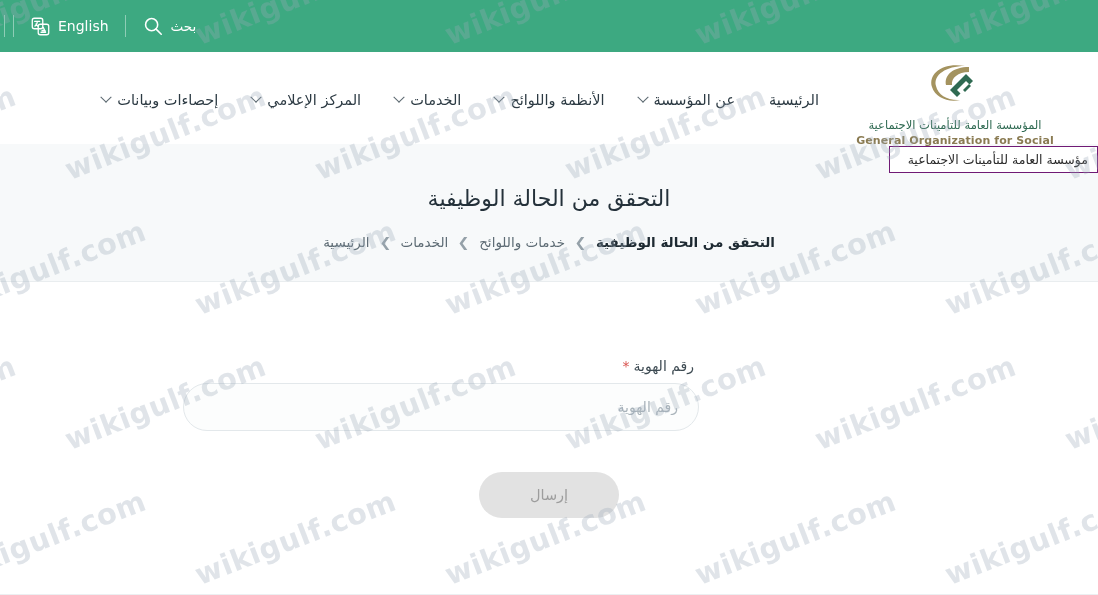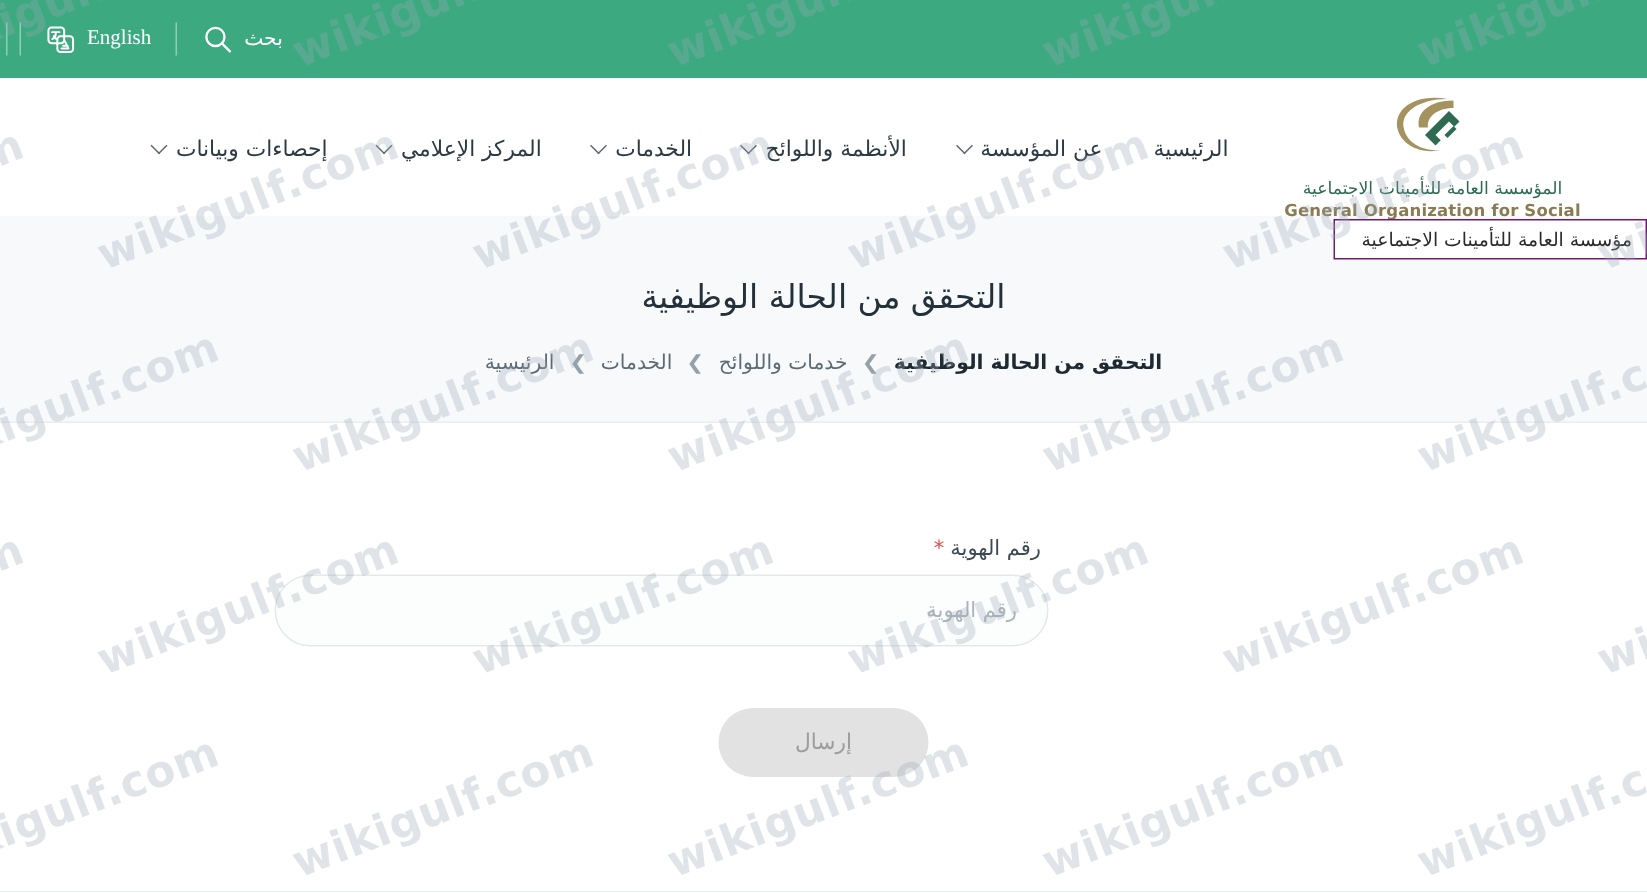--- a/index.html
+++ b/index.html
@@ -70,21 +70,21 @@
   }
   .util {
     display: flex; align-items: center; gap: 7px;
     color: #ffffff;
     font-size: 13.5px;
     padding: 0 12px;
     height: 52px;
     cursor: pointer;
   }
   .util .lbl { direction: rtl; white-space: nowrap; }
-  .util .lbl.en { direction: ltr; font-size: 14px; font-family: Liberation Serif, serif; }
+  .util .lbl.en { direction: ltr; font-size: 14px; }
   .ico { display: inline-flex; align-items: center; justify-content: center; }
 
   
   #nav {
     position: absolute; top: 52px; left: 0;
     width: 1098px; height: 92px;
     background: #ffffff;
     z-index: 40;
   }
   #logo {

